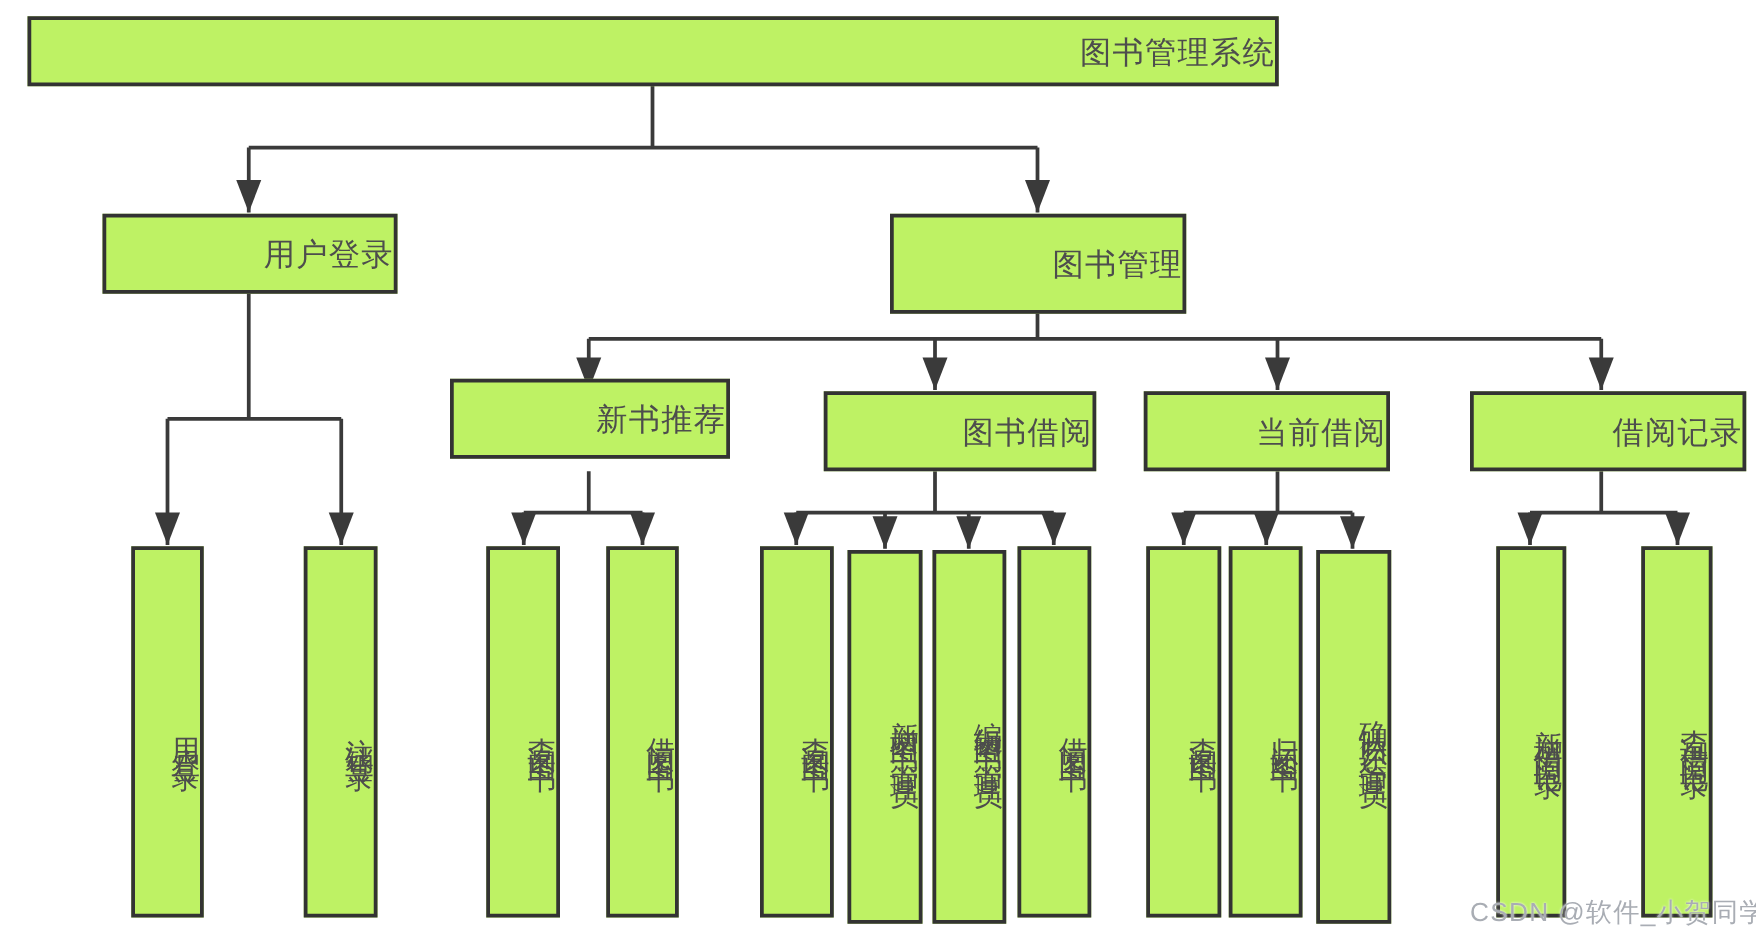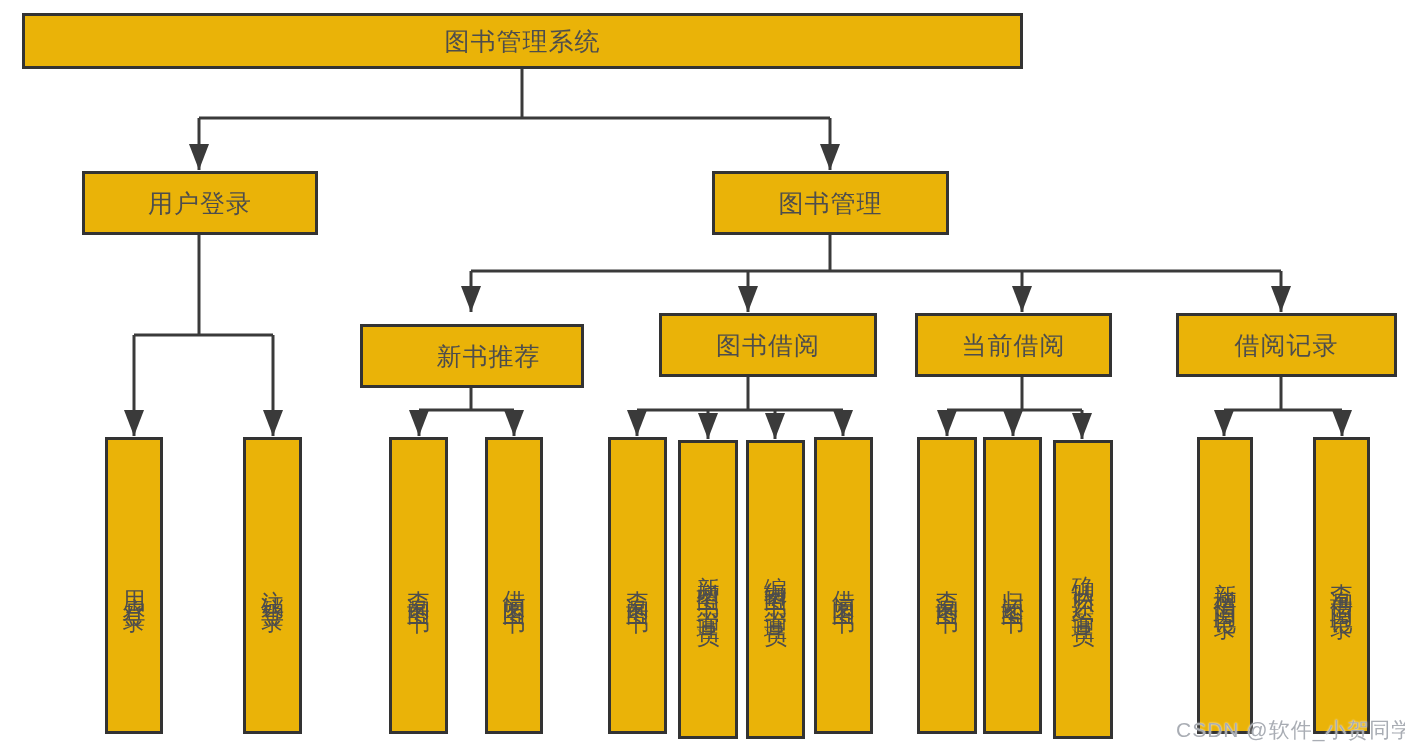--- a/index.html
+++ b/index.html
@@ -22,24 +22,24 @@
     z-index: 1;
   }
   .wires line {
     stroke: #3a3a3a;
     stroke-width: 3;
   }
   .box {
     position: absolute;
     box-sizing: border-box;
     border: 3px solid #333333;
-    background: #eab308;
+    background: #bef264;
     display: flex;
     align-items: center;
-    justify-content: center;
+    justify-content: flex-end;
     z-index: 2;
     color: #4d4d4d;
   }
   .node {
     font-size: 25px;
     letter-spacing: 1px;
   }
   .leaf {
     font-size: 23px;
   }
@@ -115,25 +115,25 @@
     <line x1="1342" y1="410" x2="1342" y2="436" marker-end="url(#arrow)"></line>
   </svg>
 
   <div class="box node" style="left:22px; top:13px; width:1001px; height:56px;">
     <span>图书管理系统</span>
   </div>
 
   <div class="box node" style="left:82px; top:171px; width:236px; height:64px;">
     <span>用户登录</span>
   </div>
-  <div class="box node" style="left:712px; top:171px; width:237px; height:64px;">
+  <div class="box node" style="left:712px; top:171px; width:237px; height:80px;">
     <span>图书管理</span>
   </div>
 
-  <div class="box node" style="left:360px; top:324px; width:224px; height:64px;padding-left:33px;">
+  <div class="box node" style="left:360px; top:303px; width:224px; height:64px;padding-left:33px;">
     <span>新书推荐</span>
   </div>
   <div class="box node" style="left:659px; top:313px; width:218px; height:64px;">
     <span>图书借阅</span>
   </div>
   <div class="box node" style="left:915px; top:313px; width:197px; height:64px;">
     <span>当前借阅</span>
   </div>
   <div class="box node" style="left:1176px; top:313px; width:221px; height:64px;">
     <span>借阅记录</span>

